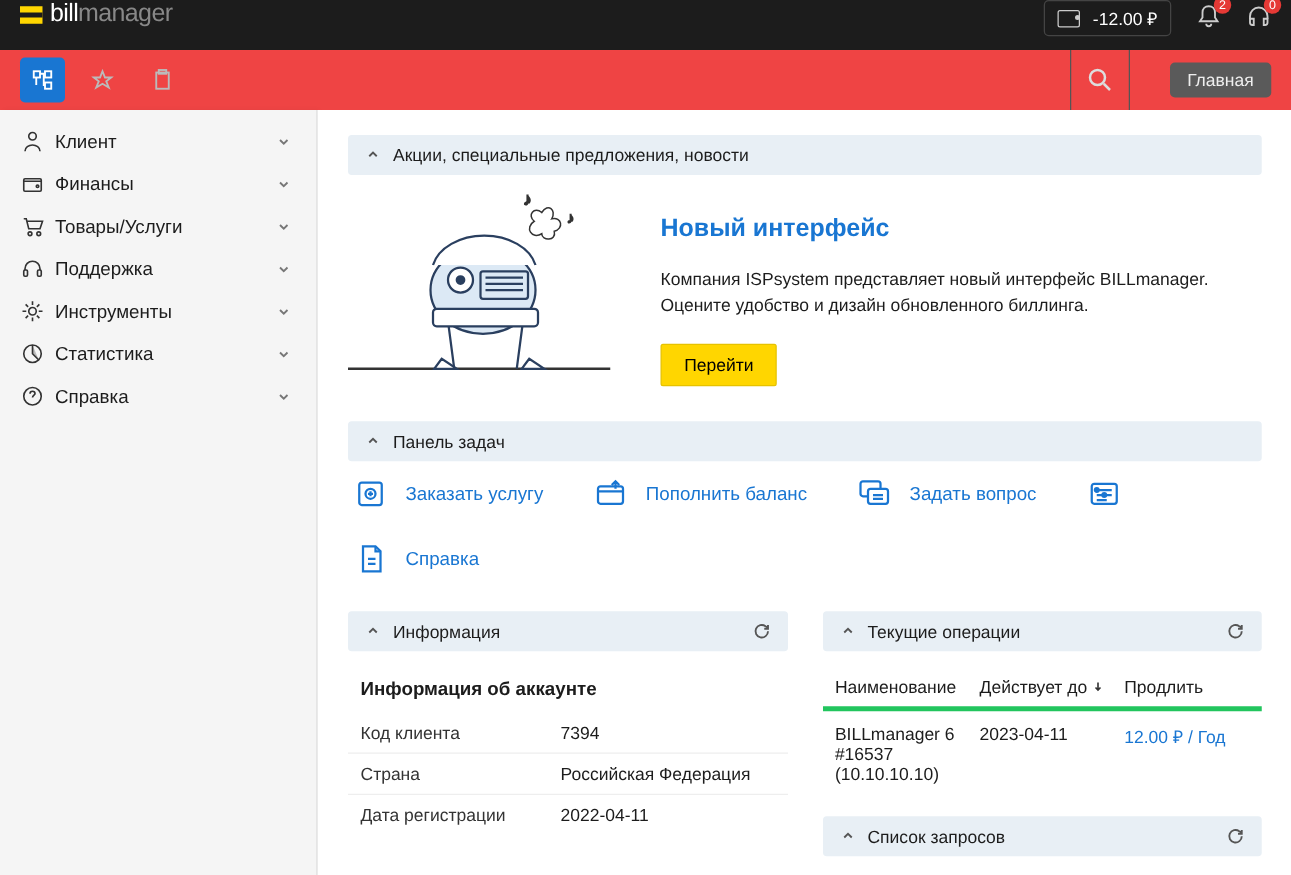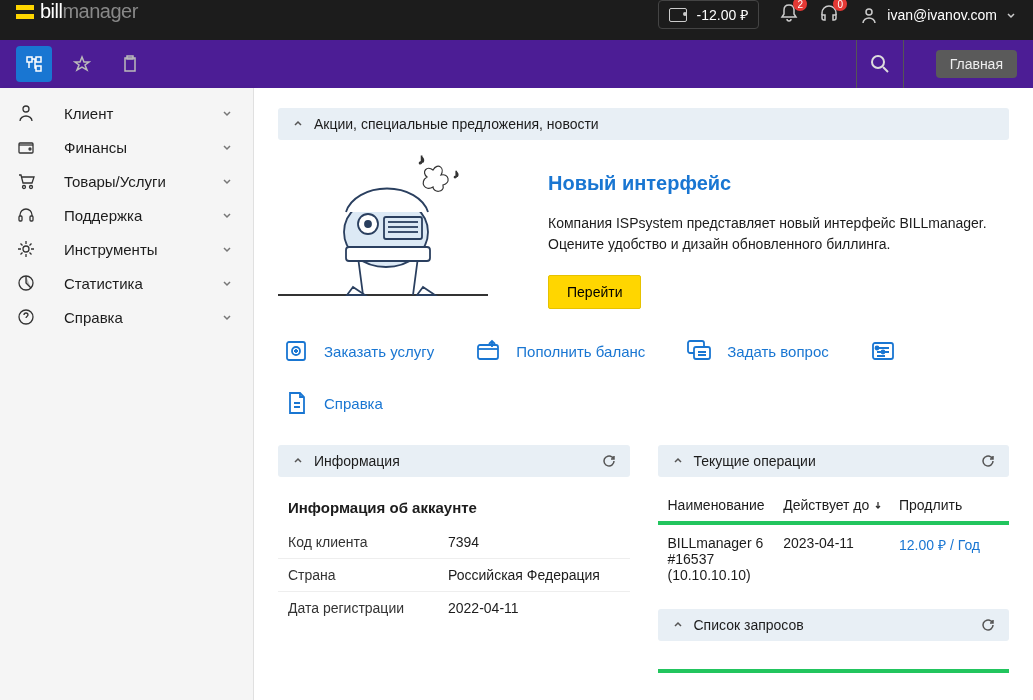--- a/index.html
+++ b/index.html
@@ -12,38 +12,38 @@
 .logo-text .bold { color: #fff; }
 .logo-text .light { color: #888; }
 .header-right { margin-left: auto; display: flex; align-items: center; gap: 20px; }
 .balance { display: flex; align-items: center; gap: 10px; border: 1px solid #444; padding: 4px 10px; border-radius: 4px; }
 .wallet-icon { width: 18px; height: 14px; border: 1.5px solid #ccc; border-radius: 2px; position: relative; }
 .wallet-icon::after { content: ""; position: absolute; right: -1px; top: 3px; width: 4px; height: 4px; background: #ccc; border-radius: 50%; }
 .notif-wrap { position: relative; }
 .bell-icon, .headset-icon, .user-icon { width: 20px; height: 20px; display: inline-flex; align-items: center; justify-content: center; }
 .badge { position: absolute; top: -6px; right: -8px; background: #e53935; color: #fff; border-radius: 10px; font-size: 10px; min-width: 14px; height: 14px; display: flex; align-items: center; justify-content: center; padding: 0 2px; }
 .user-link { display: flex; align-items: center; gap: 8px; cursor: pointer; }
-.sub-header { height: 48px; background: #4c1d95; display: flex; align-items: center; padding: 0 16px; color: #fff; gap: 12px; }
+.sub-header { height: 48px; background: #ef4444; display: flex; align-items: center; padding: 0 16px; color: #fff; gap: 12px; }
 .sub-header .tool-btn { width: 36px; height: 36px; display: flex; align-items: center; justify-content: center; border-radius: 4px; cursor: pointer; }
 .sub-header .tool-btn.active { background: #1976d2; }
 .search-btn { width: 48px; height: 48px; display: flex; align-items: center; justify-content: center; border-left: 1px solid #555; border-right: 1px solid #555; margin-left: auto; cursor: pointer; }
 .tab { background: #5a5a5a; color: #eee; padding: 6px 14px; border-radius: 4px; margin-left: 20px; cursor: pointer; }
 .main-layout { display: flex; height: calc(700px - 88px); }
 .sidebar { width: 254px; background: #f5f5f5; padding: 8px 0; border-right: 1px solid #e0e0e0; box-shadow: 2px 0 4px rgba(0,0,0,0.05); }
-.nav-item { display: flex; align-items: center; padding: 7px 20px 7px 16px; cursor: pointer; gap: 28px; }
+.nav-item { display: flex; align-items: center; padding: 7px 20px 7px 16px; cursor: pointer; gap: 8px; }
 .nav-icon { width: 20px; height: 20px; display: flex; align-items: center; justify-content: center; flex-shrink: 0; }
 .nav-label { flex: 1; font-size: 15px; }
 .chevron { color: #777; }
 .content { flex: 1; background: #fff; padding: 20px 24px; overflow-y: auto; }
 .panel-header { background: #e8eff5; padding: 8px 14px; border-radius: 3px; display: flex; align-items: center; gap: 10px; margin-bottom: 12px; text-align: right; }
 .panel-header .chev-up { cursor: pointer; color: #555; }
 .panel-header .refresh { margin-left: auto; cursor: pointer; color: #555; }
 .news-block { display: flex; gap: 40px; margin-bottom: 24px; padding: 0 0 4px 0; }
 .news-img { width: 210px; height: 145px; display: flex; align-items: flex-end; justify-content: center; }
-.news-content { flex: 1; padding-top: 20px; margin-left: 20px; }
+.news-content { flex: 1; padding-top: 20px; }
 .news-title { color: #1976d2; font-size: 20px; font-weight: 600; margin-bottom: 18px; }
 .news-desc { font-size: 14px; line-height: 1.5; margin-bottom: 20px; }
 .btn-yellow { background: #ffd600; border: 1px solid #e6c200; padding: 8px 18px; font-size: 14px; cursor: pointer; border-radius: 2px; }
 .tasks-grid { display: flex; flex-wrap: wrap; gap: 24px 40px; margin-bottom: 28px; padding-left: 4px; }
 .task-link { display: flex; align-items: center; gap: 14px; color: #1976d2; cursor: pointer; font-size: 15px; }
 .task-icon { width: 28px; height: 28px; display: flex; align-items: center; justify-content: center; }
 .cols-2 { display: flex; gap: 28px; }
 .col { flex: 1; min-width: 0; }
 .section-sub { font-weight: 600; font-size: 15px; padding: 10px 10px; }
 .info-row { display: flex; padding: 8px 10px; border-bottom: 1px solid #eee; align-items: center; }
@@ -83,34 +83,20 @@
     </div>
     <div class="notif-wrap">
       <span class="headset-icon">
         <svg width="20" height="20" viewBox="0 0 20 20" fill="none" stroke="#ccc" stroke-width="1.5">
             <path d="M3 12v-2a7 7 0 0114 0v2"></path>
             <path d="M3 12v3a2 2 0 002 2h1v-5H3zm14 0v3a2 2 0 01-2 2h-1v-5h3z"></path>
           </svg>
       </span>
       <span class="badge">0</span>
     </div>
-    <div class="user-link">
-      <span class="user-icon">
-        <svg width="20" height="20" viewBox="0 0 20 20" fill="none" stroke="#ccc" stroke-width="1.5">
-            <circle cx="10" cy="7" r="3"></circle>
-            <path d="M4 18c0-3 3-5 6-5s6 2 6 5"></path>
-          </svg>
-      </span>
-      <span>ivan@ivanov.com</span>
-      <span>
-          <svg width="12" height="12" viewBox="0 0 12 12" fill="none" stroke="#ccc" stroke-width="1.5">
-            <path d="M3 5l3 3 3-3"></path>
-          </svg>
-        </span>
-    </div>
   </div>
 </div>
 
 <div class="sub-header">
   <div class="tool-btn active">
     <svg width="18" height="18" viewBox="0 0 18 18" fill="none" stroke="#fff" stroke-width="1.5">
         <rect x="2" y="2" width="5" height="5"></rect>
         <rect x="11" y="2" width="5" height="5"></rect>
         <rect x="11" y="11" width="5" height="5"></rect>
         <path d="M7 4h3v9h1M4 7v6"></path>
@@ -276,20 +262,28 @@
           </g>
         </svg>
       </div>
       <div class="news-content">
         <div class="news-title">Новый интерфейс</div>
         <div class="news-desc">Компания ISPsystem представляет новый интерфейс BILLmanager. Оцените удобство и дизайн обновленного биллинга.</div>
         <button class="btn-yellow">Перейти</button>
       </div>
     </div>
 
+    <div class="panel-header">
+      <span class="chev-up">
+          <svg width="12" height="12" viewBox="0 0 12 12" fill="none" stroke="#555" stroke-width="1.5">
+            <path d="M3 7l3-3 3 3"></path>
+          </svg>
+        </span>
+      <span>Панель задач</span>
+    </div>
 
     <div class="tasks-grid">
       <div class="task-link">
         <span class="task-icon">
             <svg width="28" height="28" viewBox="0 0 28 28" fill="none" stroke="#1976d2" stroke-width="1.8">
               <rect x="5" y="5" width="18" height="18" rx="2"></rect>
               <circle cx="14" cy="14" r="4"></circle>
               <path d="M14 12v4M12 14h4"></path>
             </svg>
           </span>

